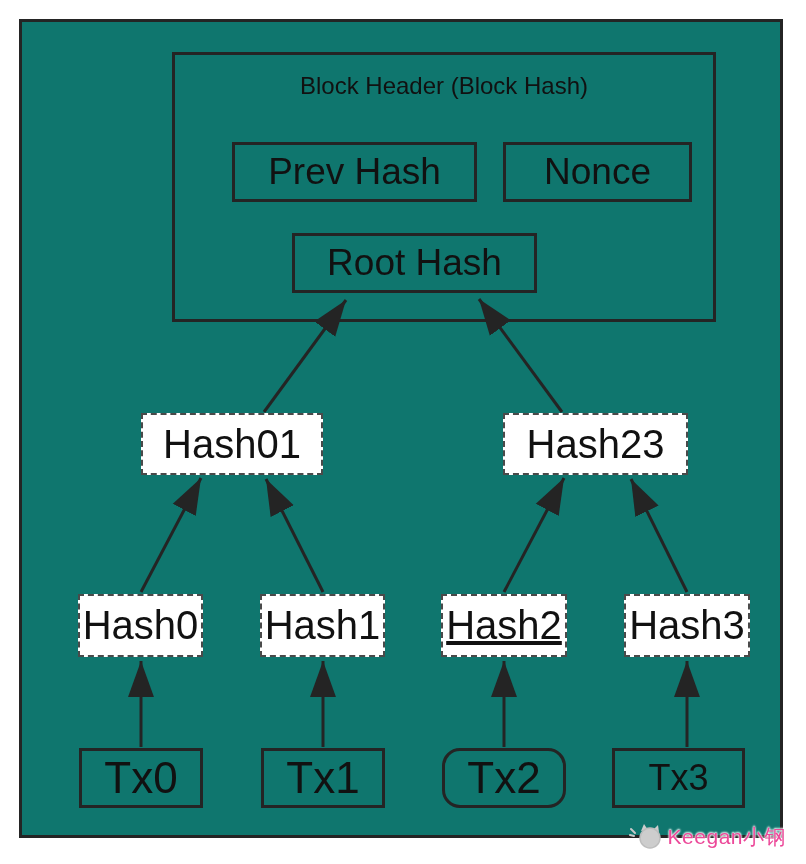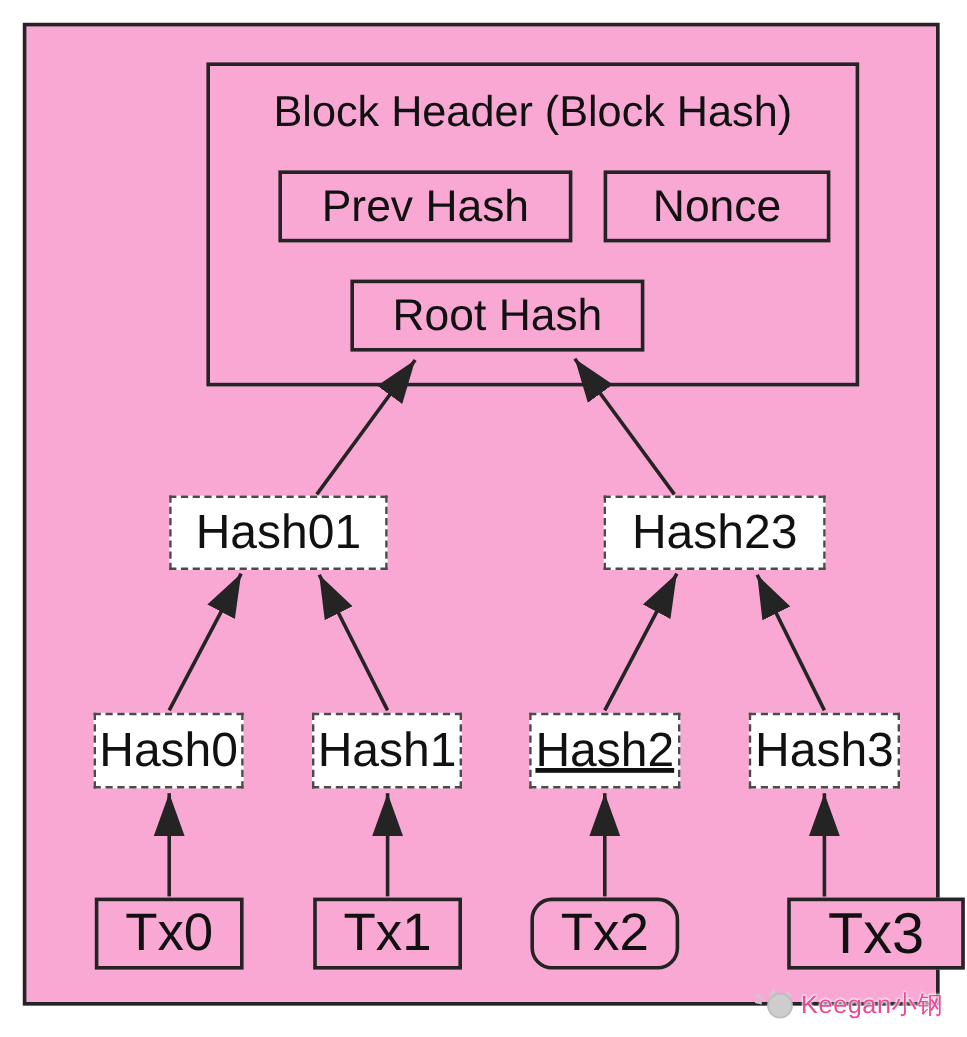--- a/index.html
+++ b/index.html
@@ -12,49 +12,49 @@
     color: #111111;
     overflow: hidden;
   }
   .abs { position: absolute; box-sizing: border-box; }
   .center {
     display: flex;
     align-items: center;
     justify-content: center;
     text-align: center;
   }
-  .solid-box  { border: 3px solid #242424; background: #f9a8d4; }
+  .solid-box  { border: 3px solid #242424; background: #0f766e; }
   .dashed-box { border: 2px dashed #4a4a4a; background: #ffffff; }
 
   
   #outer-box   { left: 19px; top: 19px; width: 764px; height: 819px; }
   #block-label { left: 46px; top: 44px; font-size: 38px; white-space: nowrap; }
 
   
   #header-box   { left: 172px; top: 52px; width: 544px; height: 270px; }
-  #header-title { left: 172px; top: 72px; width: 544px; font-size: 36px; white-space: nowrap; }
+  #header-title { left: 172px; top: 72px; width: 544px; font-size: 24px; white-space: nowrap; }
   #prev-box  { left: 232px; top: 142px; width: 245px; height: 60px; font-size: 37px; }
   #nonce-box { left: 503px; top: 142px; width: 189px; height: 60px; font-size: 37px; }
   #root-box  { left: 292px; top: 233px; width: 245px; height: 60px; font-size: 37px; }
 
   
   #hash01-node { left: 141px; top: 413px; width: 182px; height: 62px; font-size: 40px; }
   #hash23-node { left: 503px; top: 413px; width: 185px; height: 62px; font-size: 40px; }
 
   
   #hash0-node { left:  78px; top: 594px; width: 125px; height: 63px; font-size: 40px; }
   #hash1-node { left: 260px; top: 594px; width: 125px; height: 63px; font-size: 40px; }
   #hash2-node { left: 441px; top: 594px; width: 126px; height: 63px; font-size: 40px; text-decoration: underline; }
   #hash3-node { left: 624px; top: 594px; width: 126px; height: 63px; font-size: 40px; }
 
   
   #tx0-box { left:  79px; top: 748px; width: 124px; height: 60px; font-size: 44px; }
   #tx1-box { left: 261px; top: 748px; width: 124px; height: 60px; font-size: 44px; }
   #tx2-box { left: 442px; top: 748px; width: 124px; height: 60px; font-size: 44px; border-radius: 18px; }
-  #tx3-box { left: 656px; top: 748px; width: 148px; height: 60px; font-size: 48px; }
+  #tx3-box { left: 612px; top: 748px; width: 133px; height: 60px; font-size: 36px; }
 
   #arrows-layer { left: 0; top: 0; width: 806px; height: 864px; pointer-events: none; }
 
   
   #watermark {
     right: 20px; top: 811px; height: 34px;
     display: flex; align-items: flex-start; gap: 5px;
     color: #ec4899;
     font-size: 21px;
     letter-spacing: 0.5px;

